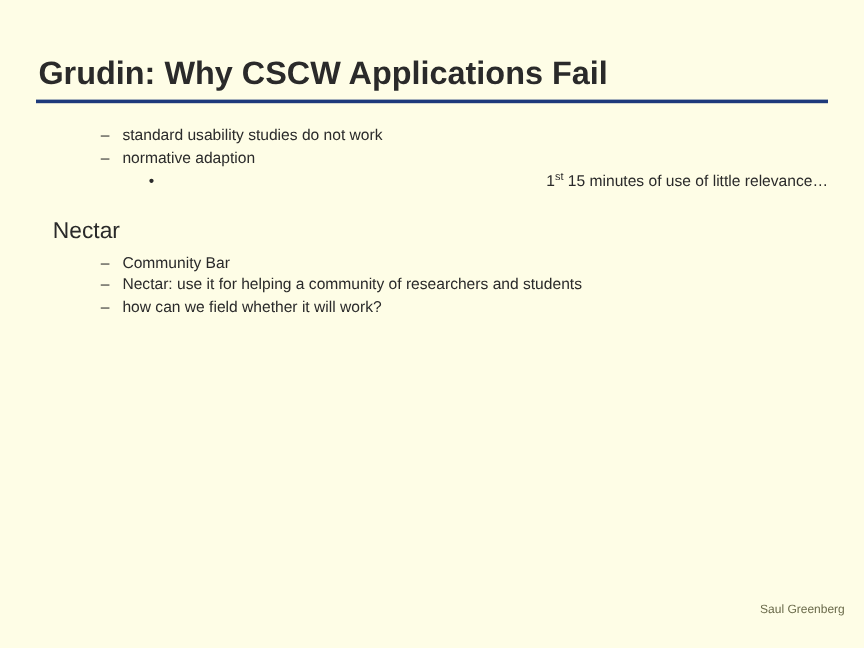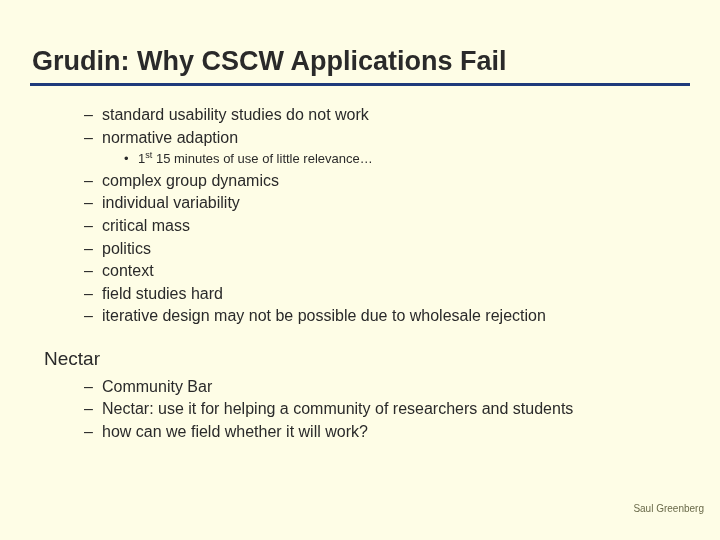--- a/index.html
+++ b/index.html
@@ -31,21 +31,21 @@
     margin: 6px 0 18px 0;
   }
   .section-heading {
     font-size: 19px;
     margin: 8px 0 6px 14px;
   }
   .dash-list {
     list-style: none;
     padding: 0;
     margin: 0 0 0 54px;
-    font-size: 16px;
+    font-size: 13px;
     line-height: 1.35;
   }
   .dash-list li {
     position: relative;
     padding-left: 18px;
     margin: 1px 0;
   }
   .dash-list li::before {
     content: "–";
     position: absolute;
@@ -55,20 +55,21 @@
   .bullet-sub {
     list-style: none;
     padding: 0;
     margin: 2px 0 2px 94px;
     font-size: 13px;
     line-height: 1.35;
   }
   .bullet-sub li {
     position: relative;
     padding-left: 14px;
+    text-align: right;
   }
   .bullet-sub li::before {
     content: "•";
     position: absolute;
     left: 0;
     top: 0;
   }
   sup.ord {
     font-size: 0.7em;
     vertical-align: super;
@@ -96,29 +97,20 @@
     <li>standard usability studies do not work</li>
     <li>normative adaption</li>
   </ul>
 
   <ul class="bullet-sub">
     <li>
       <span>1</span><sup class="ord">st</sup><span> 15 minutes of use of little relevance…</span>
     </li>
   </ul>
 
-  <ul class="dash-list">
-    <li>complex group dynamics</li>
-    <li>individual variability</li>
-    <li>critical mass</li>
-    <li>politics</li>
-    <li>context</li>
-    <li>field studies hard</li>
-    <li>iterative design may not be possible due to wholesale rejection</li>
-  </ul>
 
   <div class="gap"></div>
 
   <div class="section-heading">Nectar</div>
 
   <ul class="dash-list">
     <li>Community Bar</li>
     <li>Nectar: use it for helping a community of researchers and students</li>
     <li>how can we field whether it will work?</li>
   </ul>

